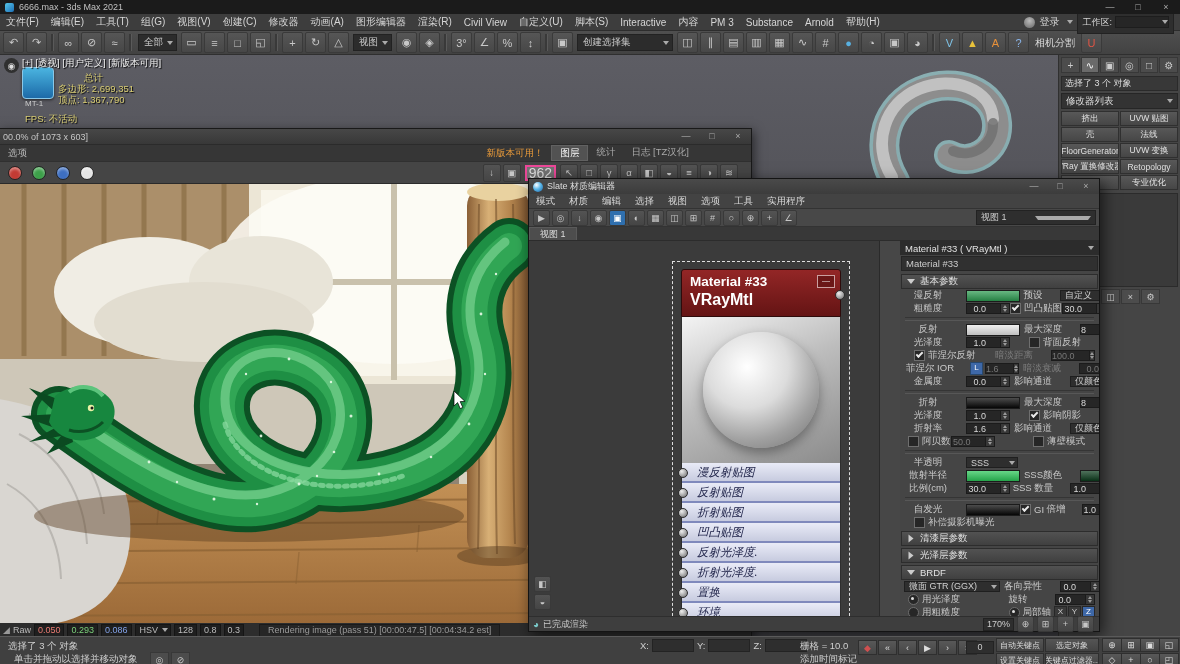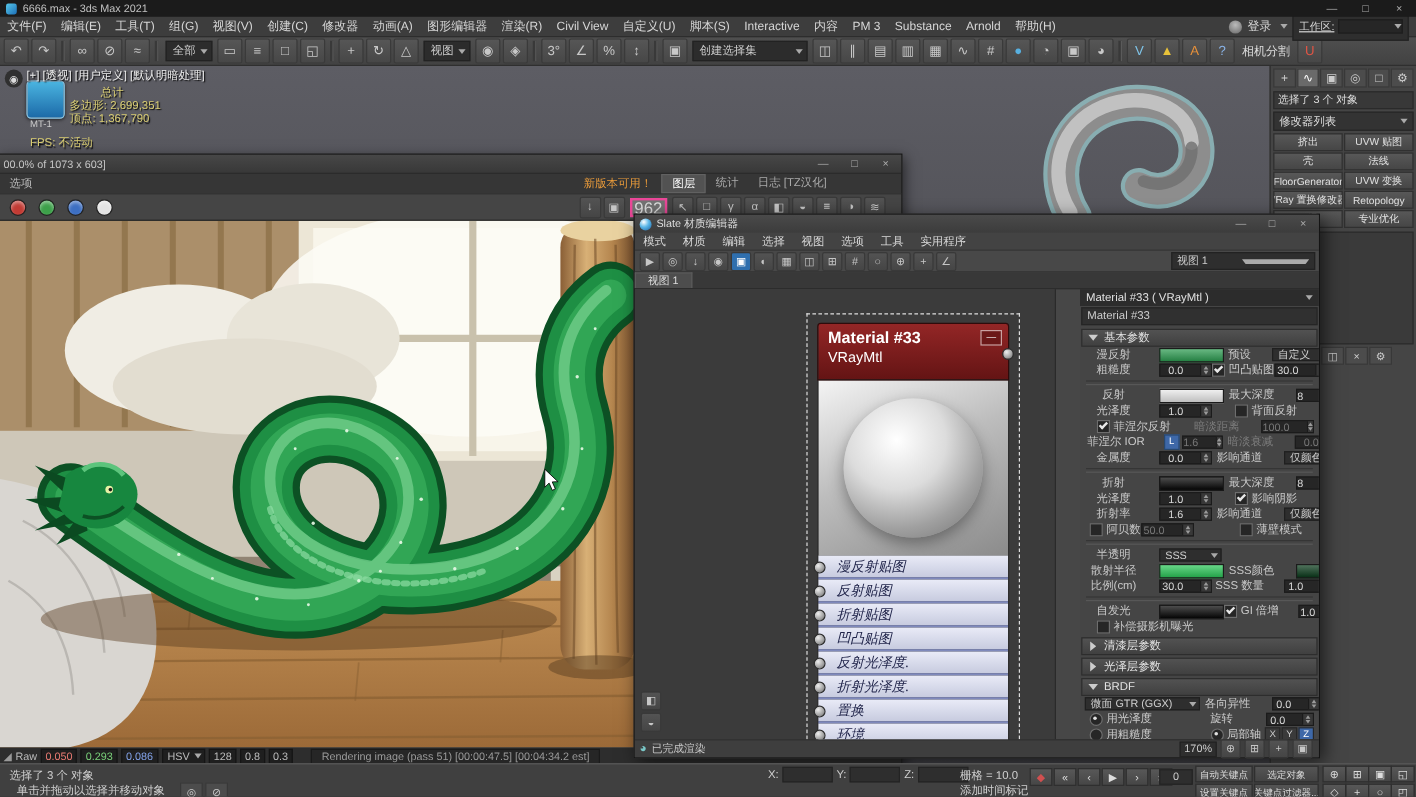--- a/index.html
+++ b/index.html
@@ -13,21 +13,21 @@
   #tb-winbtns{margin-left:auto;display:flex;}
   .wbtn{width:28px;height:13px;text-align:center;line-height:13px;font-size:9px;color:#aaa;}
   
   #menubar{position:absolute;left:0;top:14px;width:100%;height:17px;background:#3d3d3d;
            border-bottom:1px solid #2d2d2d;display:flex;align-items:center;font-size:10px;
            color:#d6d6d6;z-index:29;box-sizing:border-box;}
   .mi{padding:0 6px;height:100%;display:flex;align-items:center;white-space:nowrap;}
   #menu-right{margin-left:auto;display:flex;align-items:center;gap:4px;padding-right:6px;}
   #user-icon{width:11px;height:11px;border-radius:50%;background:radial-gradient(circle at 50% 35%,#bbb,#666);}
   #workspace-box{display:flex;align-items:center;gap:3px;background:#2e2e2e;border:1px solid #222;
-                 height:13px;padding:4px 4px;font-size:9px;text-decoration:underline;}
+                 height:13px;padding:4px 4px;font-size:9px;}
   #workspace-combo{width:52px;height:10px;background:#262626;border:1px solid #1d1d1d;display:flex;align-items:center;justify-content:flex-end;}
   .darr{width:0;height:0;border-left:3px solid transparent;border-right:3px solid transparent;
         border-top:4px solid #aaa;margin-left:4px;flex:none;}
   
   #maintoolbar{position:absolute;left:0;top:31px;width:100%;height:24px;
                background:linear-gradient(#4f4f4f,#424242);border-bottom:1px solid #2f2f2f;
                display:flex;align-items:center;padding-left:2px;box-sizing:border-box;z-index:28;}
   .icon{width:19px;height:19px;display:inline-flex;align-items:center;justify-content:center;
         margin:0 1px;background:linear-gradient(#565656,#474747);border:1px solid #3a3a3a;
         border-radius:2px;color:#c8c8c8;font-size:11px;flex:none;overflow:hidden;}
@@ -122,21 +122,21 @@
   #sl-tabs{height:13px;background:#383838;border-bottom:1px solid #2c2c2c;display:flex;flex:none;}
   #sl-tab{background:#4d4d4d;border:1px solid #5a5a5a;border-bottom:none;color:#ddd;font-size:9px;
           padding:0 10px;display:flex;align-items:center;}
   #sl-body{flex:1;display:flex;min-height:0;}
   #sl-canvas{position:relative;width:350px;background:#3b3b3b;overflow:hidden;border-right:1px solid #2a2a2a;flex:none;}
   #sel-rect{position:absolute;left:143px;top:20px;width:176px;height:358px;border:1px dashed #dedede;}
   #node{position:absolute;left:152px;top:28px;width:160px;}
   #node-header{position:relative;height:48px;background:linear-gradient(#932626,#641414);
                border:1px solid #2e0b0b;border-radius:3px 3px 0 0;color:#fff;padding:4px 0 0 8px;box-sizing:border-box;}
   #node-title{font-size:13.5px;font-weight:bold;}
-  #node-sub{font-size:12px;font-weight:normal;margin-top:2px;}
+  #node-sub{font-size:16px;font-weight:bold;margin-top:2px;}
   #node-minus{position:absolute;right:5px;top:5px;width:16px;height:11px;background:#6b1717;
               border:1px solid #caa0a0;color:#eee;font-size:8px;line-height:9px;text-align:center;}
   .conn{position:absolute;left:-4px;top:5px;width:8px;height:8px;border-radius:50%;
         background:radial-gradient(circle at 35% 30%,#eee,#999 65%,#555);border:1px solid #2e2e2e;}
   #node-outconn{left:auto;right:-5px;top:20px;}
   #node-preview{height:146px;background:linear-gradient(155deg,#f4f4f4 0%,#bdbdbd 45%,#8b8b8b 100%);
                 border-left:1px solid #2e2e2e;border-right:1px solid #2e2e2e;
                 display:flex;align-items:center;justify-content:center;}
   #sphere{width:116px;height:116px;border-radius:50%;
           background:radial-gradient(circle at 38% 30%,#fff,#dcdcdc 38%,#a0a0a0 68%,#6e6e6e);
@@ -340,21 +340,21 @@
       <g fill="none" stroke-linecap="round">
         <path d="M52,128 C30,92 44,52 78,38 C112,24 152,38 154,70 C156,98 128,114 106,102" stroke="#a8e6e8" stroke-width="30" opacity="0.6"></path>
         <path d="M52,128 C30,92 44,52 78,38 C112,24 152,38 154,70 C156,98 128,114 106,102" stroke="#8d8d8d" stroke-width="23"></path>
         <path d="M49,124 C28,90 42,50 76,36 C110,22 148,36 150,66" stroke="#c6c6c6" stroke-width="12" opacity="0.9"></path>
         <path d="M150,70 C151,92 130,106 110,98" stroke="#6f6f6f" stroke-width="10" opacity="0.8"></path>
       </g>
     </svg>
     <span id="vp-eye">◉</span>
     <span id="vp-tab"></span>
     <span id="vp-tab-label">MT-1</span>
-    <div id="vp-label">[+] [透视] [用户定义] [默认明暗处理]</div>
+    <div id="vp-label">[+] [透视] [用户定义] [新版本可用]</div>
     <div id="vp-stats">
       <div class="ind">总计</div>
       <div>多边形: 2,699,351</div>
       <div>顶点: 1,367,790</div>
     </div>
     <div id="vp-fps">FPS: 不活动</div>
   </div>
 
   <div id="cp">
     <div id="cp-tabs">

